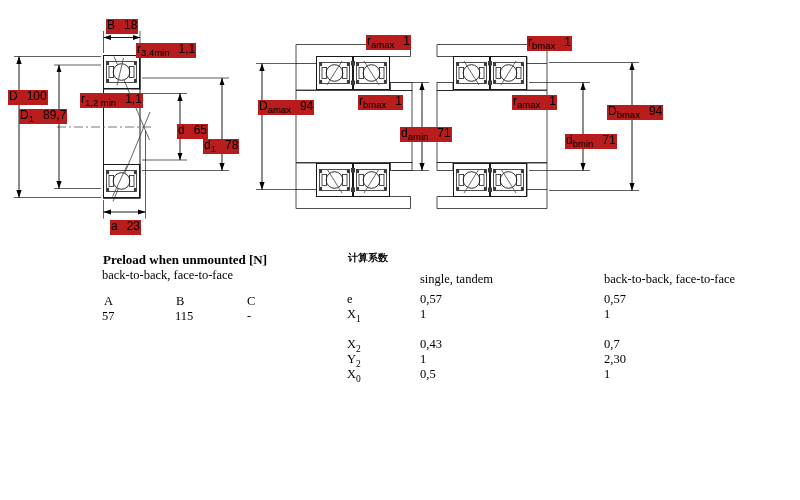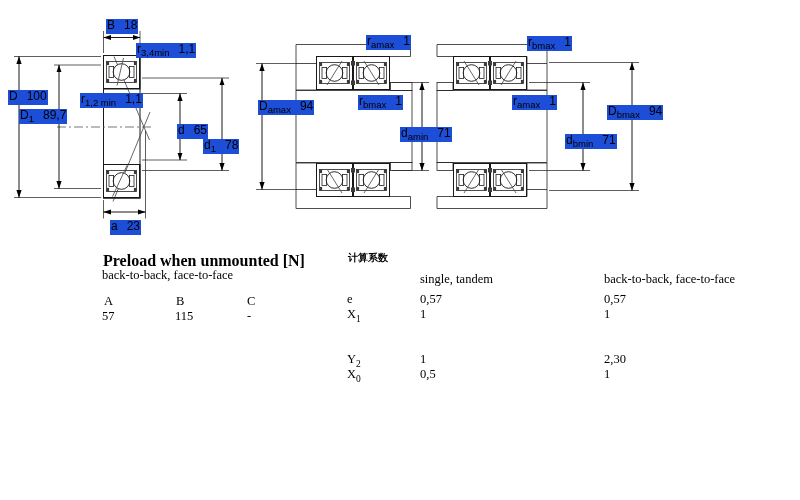--- a/index.html
+++ b/index.html
@@ -1,33 +1,33 @@
 <!DOCTYPE html>
 <html><head>
 <meta charset="utf-8">
 <style>
   html,body{margin:0;padding:0;background:#fff;}
   #page{position:relative;width:800px;height:500px;background:#fff;overflow:hidden;
         font-family:"Liberation Sans",sans-serif;color:#000;}
   #drawing-layer{position:absolute;left:0;top:0;width:800px;height:245px;}
   
   .dim{position:absolute;font:12px "Liberation Sans",sans-serif;line-height:13px;
-       background:#1d4ed8;white-space:nowrap;padding:0 1px;}
+       background:#b91c1c;white-space:nowrap;padding:0 1px;}
   .dim sub{font-size:9.5px;line-height:1;}
   .dim .v{margin-left:9px;}
   
   .ol{fill:none;stroke:#181818;stroke-width:1;}
   .xl{stroke:#2a2a2a;stroke-width:0.75;fill:none;}
   .dl{stroke:#000;stroke-width:0.9;fill:none;marker-start:url(#ah);marker-end:url(#ah);}
   .cl{stroke:#4a4a4a;stroke-width:0.85;fill:none;}
   .thin{stroke:#222;stroke-width:0.8;fill:none;}
   
   .serif{font-family:"Liberation Serif",serif;}
   #preload{position:absolute;left:102px;top:248px;width:290px;height:90px;font-size:12.5px;}
-  #preload .t{position:absolute;left:1px;top:4px;font-size:16px;font-weight:bold;white-space:nowrap;}
+  #preload .t{position:absolute;left:1px;top:4px;font-size:13px;font-weight:bold;white-space:nowrap;}
   #preload .st{position:absolute;left:0;top:20px;white-space:nowrap;}
   #preload .h0{position:absolute;left:2px;top:46px;}
   #preload .h1{position:absolute;left:74px;top:46px;}
   #preload .h2{position:absolute;left:145px;top:46px;}
   #preload .v0{position:absolute;left:0;top:61px;}
   #preload .v1{position:absolute;left:73px;top:61px;}
   #preload .v2{position:absolute;left:145px;top:61px;}
   #factors{position:absolute;left:345px;top:248px;width:450px;height:160px;font-size:12.5px;}
   #factors .t{position:absolute;left:3px;top:3px;font-size:10px;font-weight:bold;white-space:nowrap;}
   #factors .ch1{position:absolute;left:75px;top:24px;white-space:nowrap;}
@@ -219,20 +219,25 @@
     <div class="frow" style="top:44px">
       <span class="fl"><span>e</span><sub></sub></span>
       <span class="fv1">0,57</span>
       <span class="fv2">0,57</span>
     </div>
     <div class="frow" style="top:59px">
       <span class="fl"><span>X</span><sub>1</sub></span>
       <span class="fv1">1</span>
       <span class="fv2">1</span>
     </div>
+    <div class="frow" style="top:89px">
+      <span class="fl"><span>X</span><sub>2</sub></span>
+      <span class="fv1">0,43</span>
+      <span class="fv2">0,7</span>
+    </div>
     <div class="frow" style="top:104px">
       <span class="fl"><span>Y</span><sub>2</sub></span>
       <span class="fv1">1</span>
       <span class="fv2">2,30</span>
     </div>
     <div class="frow" style="top:119px">
       <span class="fl"><span>X</span><sub>0</sub></span>
       <span class="fv1">0,5</span>
       <span class="fv2">1</span>
     </div>

